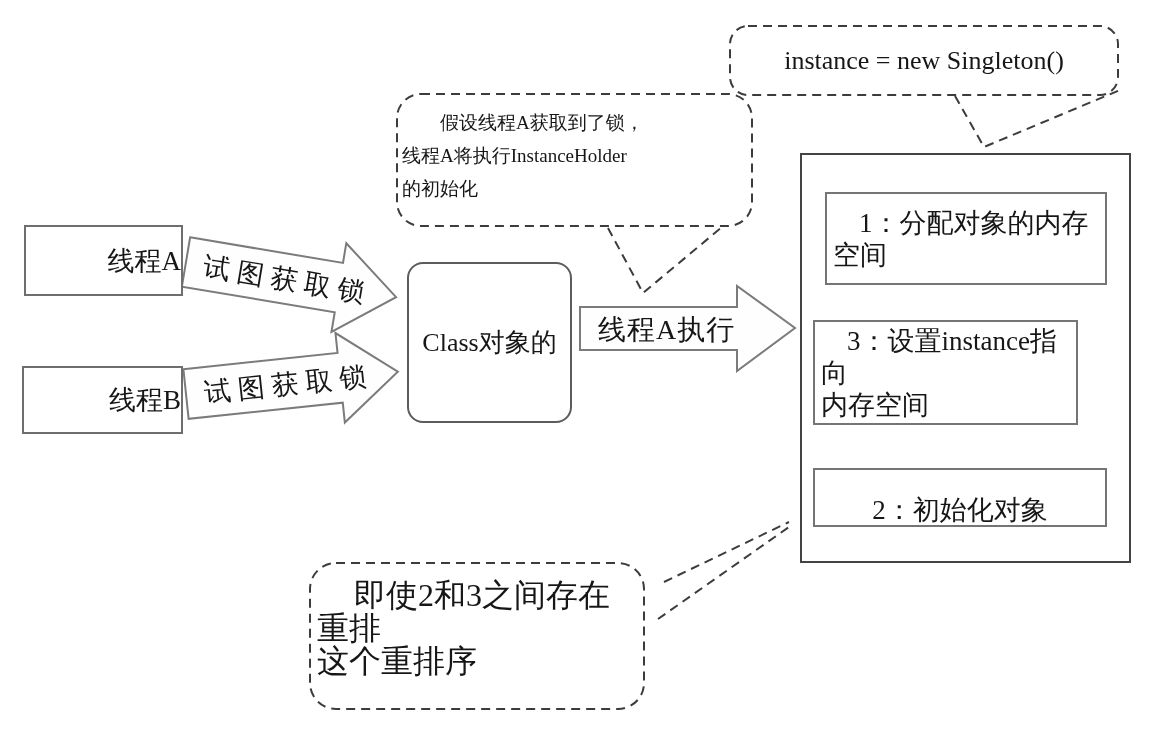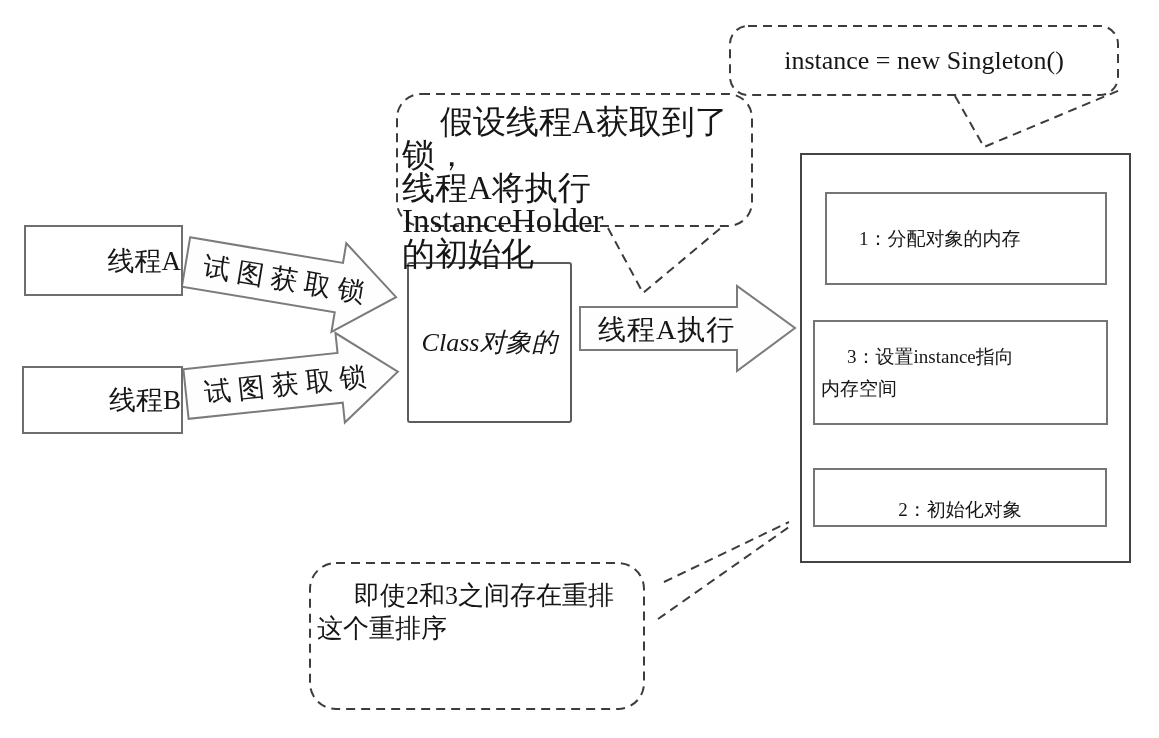--- a/index.html
+++ b/index.html
@@ -10,44 +10,44 @@
   }
   .layer { position:absolute; left:0; top:0; }
 
   
   .box { position:absolute; box-sizing:border-box; background:#ffffff; }
   .thread-box {
     border:2px solid #6e6e6e; display:flex; align-items:center; justify-content:flex-end;
     font-size:27px;
   }
   .lock-box {
-    border:2px solid #5c5c5c; border-radius:3px;
+    border:2px solid #5c5c5c; border-radius:16px;
     display:flex; flex-direction:column; align-items:center; justify-content:center;
-    font-size:26px; line-height:35px; text-align:center;font-style:italic;
+    font-size:26px; line-height:35px; text-align:center;
   }
   .big-box { border:2px solid #434343; }
   .step-box {
     position:absolute; box-sizing:border-box; background:#ffffff;
     border:2px solid #757575; display:flex; flex-direction:column; justify-content:center;
-    font-size:19px; line-height:32px; padding:0 6px;
+    font-size:27px; line-height:32px; padding:0 6px;
   }
   .step-box .indent { text-indent:26px; }
   .step-box .center { text-align:center; text-indent:0;margin-top:25px; }
 
   
   .bubble-text { position:absolute; box-sizing:border-box; }
   .instance-bubble {
     display:flex; align-items:center; justify-content:center; font-size:26px;
   }
   .assume-bubble {
-    font-size:33px; line-height:33px; padding:12px 4px 0 5px;
+    font-size:19px; line-height:33px; padding:12px 4px 0 5px;
   }
   .assume-bubble .indent { text-indent:38px; }
   .reorder-bubble {
-    font-size:26px; line-height:33px; padding:16px 4px 0 7px;
+    font-size:32px; line-height:33px; padding:16px 4px 0 7px;
   }
   .reorder-bubble .indent { text-indent:37px; }
 
   
   .block-arrow { fill:#fefefe; stroke:#7b7b7b; stroke-width:2; stroke-linejoin:miter; }
   .arrow-label {
     font-family:"Liberation Serif","DejaVu Serif",serif;
     font-size:27px; letter-spacing:7px; fill:#161616;
   }
   .exec-label {
@@ -97,23 +97,24 @@
   </div>
 
   <div class="box lock-box" style="left:407px; top:262px; width:165px; height:161px;">
     <div>Class对象的</div>
   </div>
 
   <div class="box big-box" style="left:800px; top:153px; width:331px; height:410px;">
 
     <div class="step-box" style="left:23px; top:37px; width:282px; height:93px;">
       <div class="indent">1：分配对象的内存</div>
+      <div>空间</div>
     </div>
 
-    <div class="step-box" style="left:11px; top:165px; width:295px; height:105px;">
+    <div class="step-box" style="left:11px; top:165px; width:265px; height:105px;">
       <div class="indent">3：设置instance指向</div>
       <div>内存空间</div>
     </div>
 
     <div class="step-box" style="left:11px; top:313px; width:294px; height:59px;">
       <div class="center">2：初始化对象</div>
     </div>
   </div>
 
   <div class="bubble-text instance-bubble" style="left:730px; top:26px; width:388px; height:69px;">

